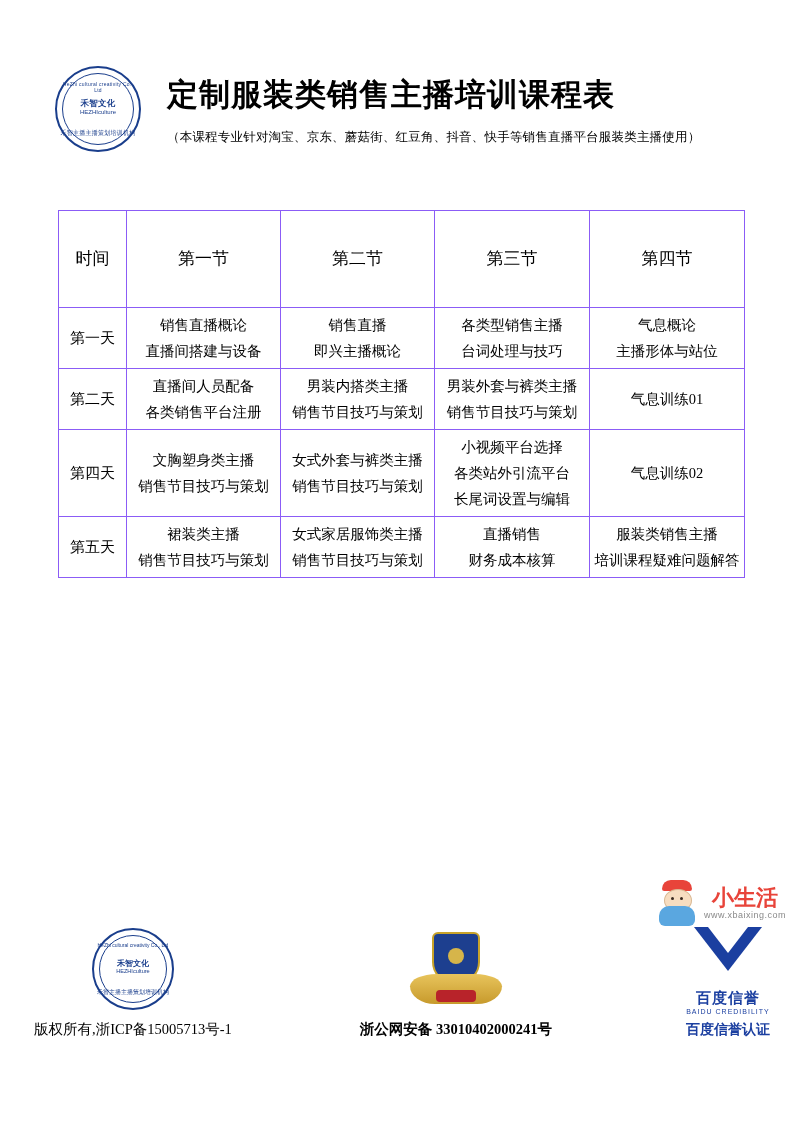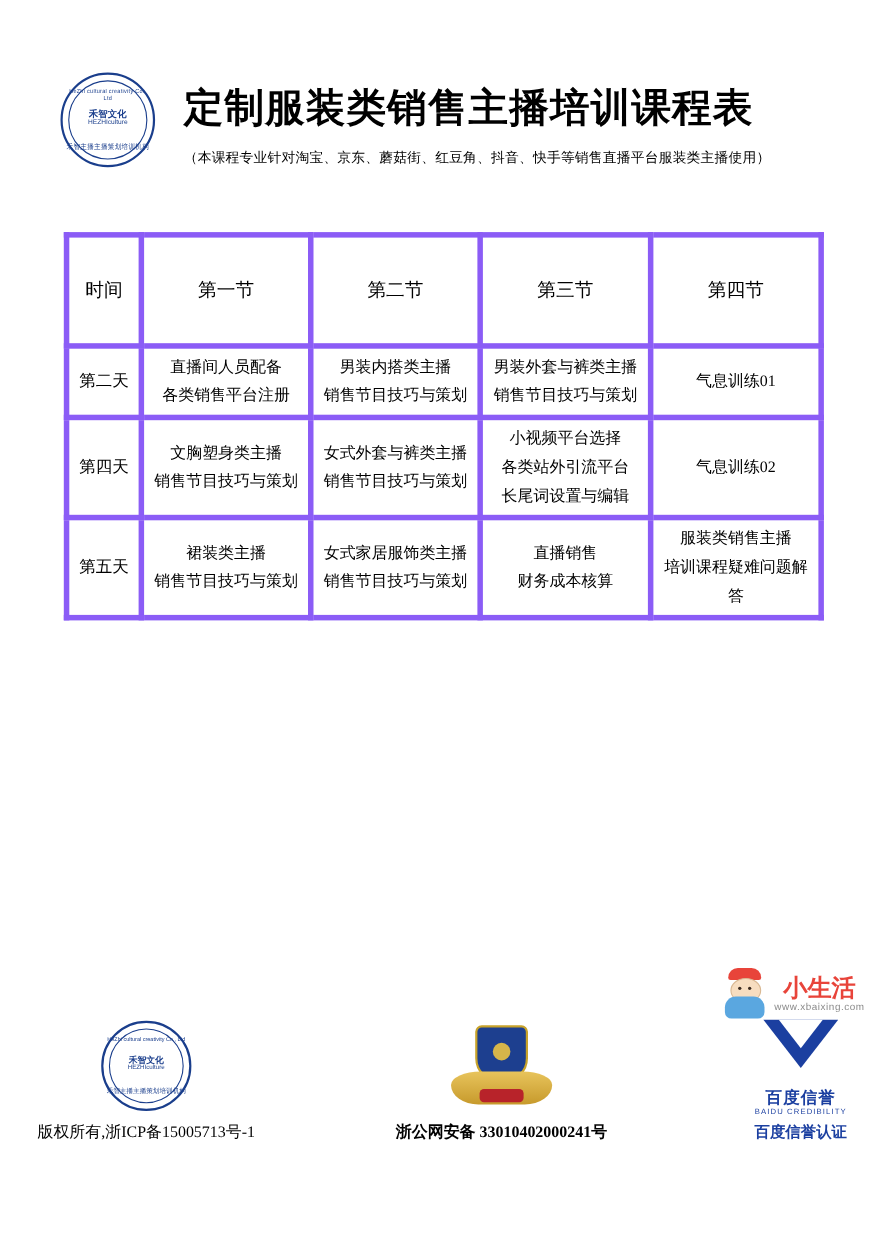--- a/index.html
+++ b/index.html
@@ -75,21 +75,21 @@
     letter-spacing: 0.3px;
   }
   .logo .logo-arc-top { top: 13px; transform: scaleX(0.92); }
   .logo .logo-arc-bottom { bottom: 12px; font-size: 6.5px; transform: scaleX(0.92); }
 
   .title-block {
     margin-left: 26px;
     padding-top: 14px;
   }
   .doc-title {
-    font-size: 36px;
+    font-size: 31px;
     font-weight: bold;
     letter-spacing: 1px;
     line-height: 1.25;
     font-family: "Liberation Serif", "DejaVu Serif", serif;
   }
   .doc-subtitle {
     margin-top: 14px;
     font-size: 12.5px;
     letter-spacing: 0.2px;
     line-height: 1.4;
@@ -99,21 +99,21 @@
   .table-wrap {
     margin: 58px 55px 0 58px;
   }
   table.schedule {
     border-collapse: collapse;
     width: 686px;
     table-layout: fixed;
   }
   table.schedule th,
   table.schedule td {
-    border: 5px solid #8b5cf6;
+    border: 1px solid #8b5cf6;
     text-align: center;
     vertical-align: middle;
     font-size: 14.5px;
     line-height: 26px;
     padding: 4px 3px;
   }
   table.schedule th {
     font-weight: normal;
     font-size: 17px;
     height: 88px;
@@ -371,20 +371,39 @@
         <tr>
           <th>时间</th>
           <th>第一节</th>
           <th>第二节</th>
           <th>第三节</th>
           <th>第四节</th>
         </tr>
       </thead>
       <tbody>
 
+        <tr>
+          <td class="daycell">第一天</td>
+          <td>
+            <span class="cellline">销售直播概论</span>
+            <span class="cellline">直播间搭建与设备</span>
+          </td>
+          <td>
+            <span class="cellline">销售直播</span>
+            <span class="cellline">即兴主播概论</span>
+          </td>
+          <td>
+            <span class="cellline">各类型销售主播</span>
+            <span class="cellline">台词处理与技巧</span>
+          </td>
+          <td>
+            <span class="cellline">气息概论</span>
+            <span class="cellline">主播形体与站位</span>
+          </td>
+        </tr>
 
         <tr>
           <td class="daycell">第二天</td>
           <td>
             <span class="cellline">直播间人员配备</span>
             <span class="cellline">各类销售平台注册</span>
           </td>
           <td>
             <span class="cellline">男装内搭类主播</span>
             <span class="cellline">销售节目技巧与策划</span>

